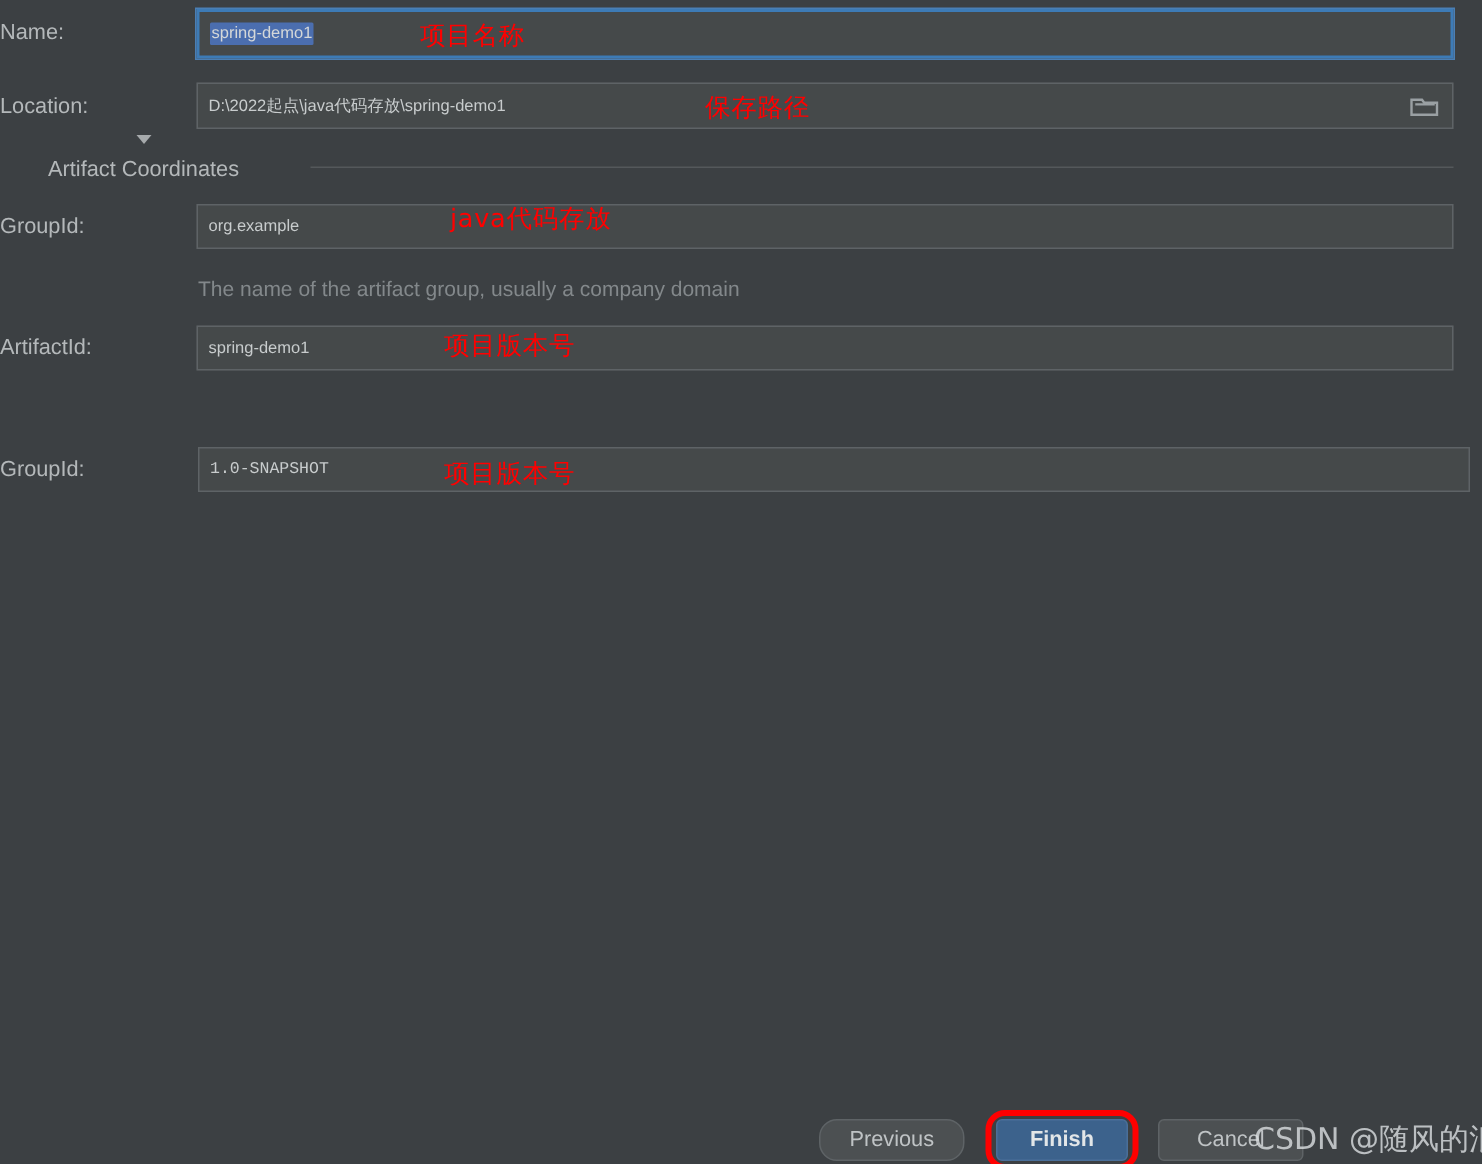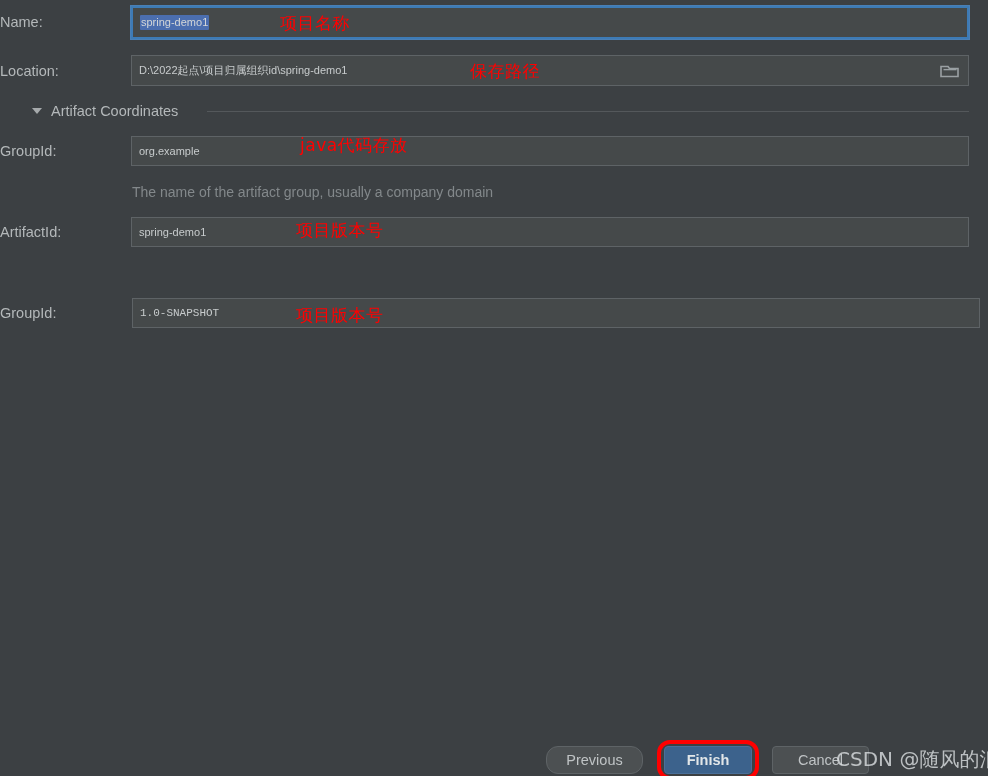--- a/index.html
+++ b/index.html
@@ -151,33 +151,33 @@
 
   <div class="input focused" style="left:131px; top:6px; width:838px; height:33px;">
     <span class="sel">spring-demo1</span>
   </div>
 
   <div class="annot" style="left:280px; top:12px;">项目名称</div>
 
   <div class="field-label" style="left:0px; top:63px; width:97px;">Location:</div>
 
   <div class="input" style="left:131px; top:55px; width:838px; height:31px;">
-    <span>D:\2022起点\项目归属组织id\spring-demo1</span>
+    <span>D:\2022起点\java代码存放\spring-demo1</span>
   </div>
 
   <div class="folder-btn" style="left:932px; top:56px; width:36px; height:29px;">
     <svg width="20" height="16" viewBox="0 0 20 16">
       <path d="M1 3.5 L1 13.5 L18 13.5 L18 5.5 L9.5 5.5 L8 3.5 Z" fill="none" stroke="#9aa0a3" stroke-width="1.6"></path>
       <path d="M3.5 6.6 L16.5 6.6" stroke="#9aa0a3" stroke-width="1.4"></path>
     </svg>
   </div>
 
   <div class="annot" style="left:470px; top:60px;">保存路径</div>
 
-  <div class="section-header" style="left:32px; top:103px;">
+  <div class="section-header" style="left:32px; top:90px;flex-direction:column;">
     <span class="tri"></span>
     <span class="section-title">Artifact Coordinates</span>
   </div>
   <div class="section-line" style="left:207px; top:111px; width:762px;"></div>
 
   <div class="field-label" style="left:0px; top:143px; width:104px;">GroupId:</div>
 
   <div class="input" style="left:131px; top:136px; width:838px; height:30px;">
     <span>org.example</span>
   </div>

